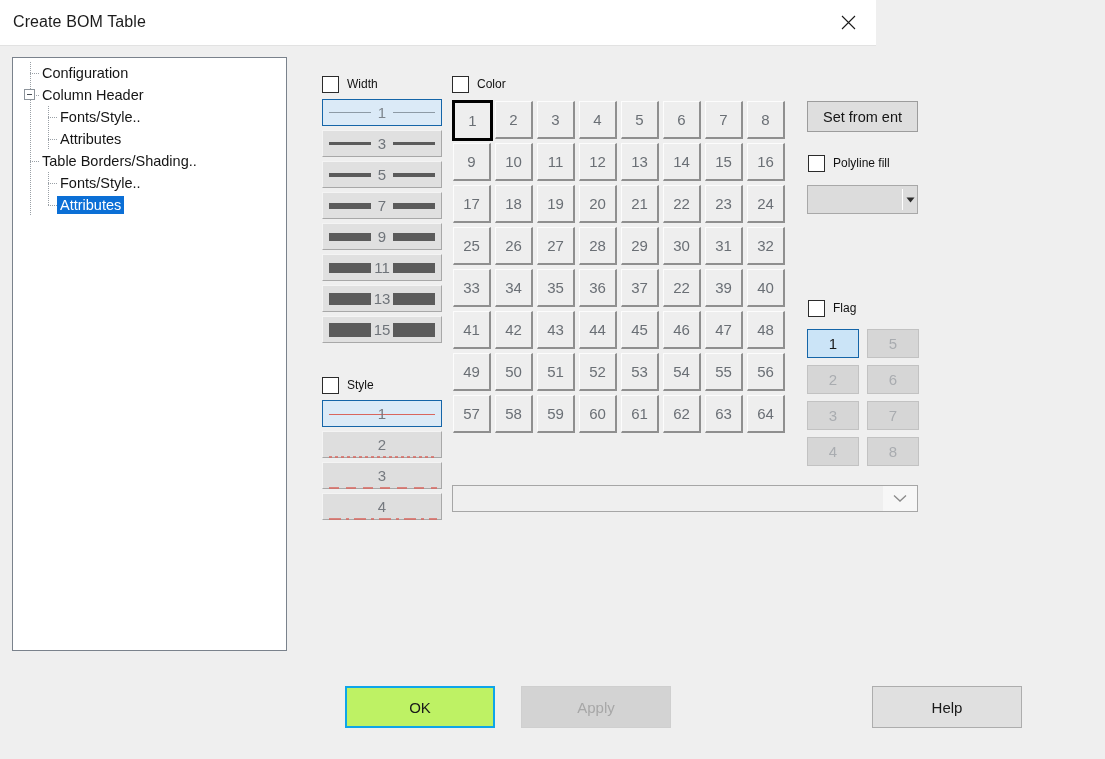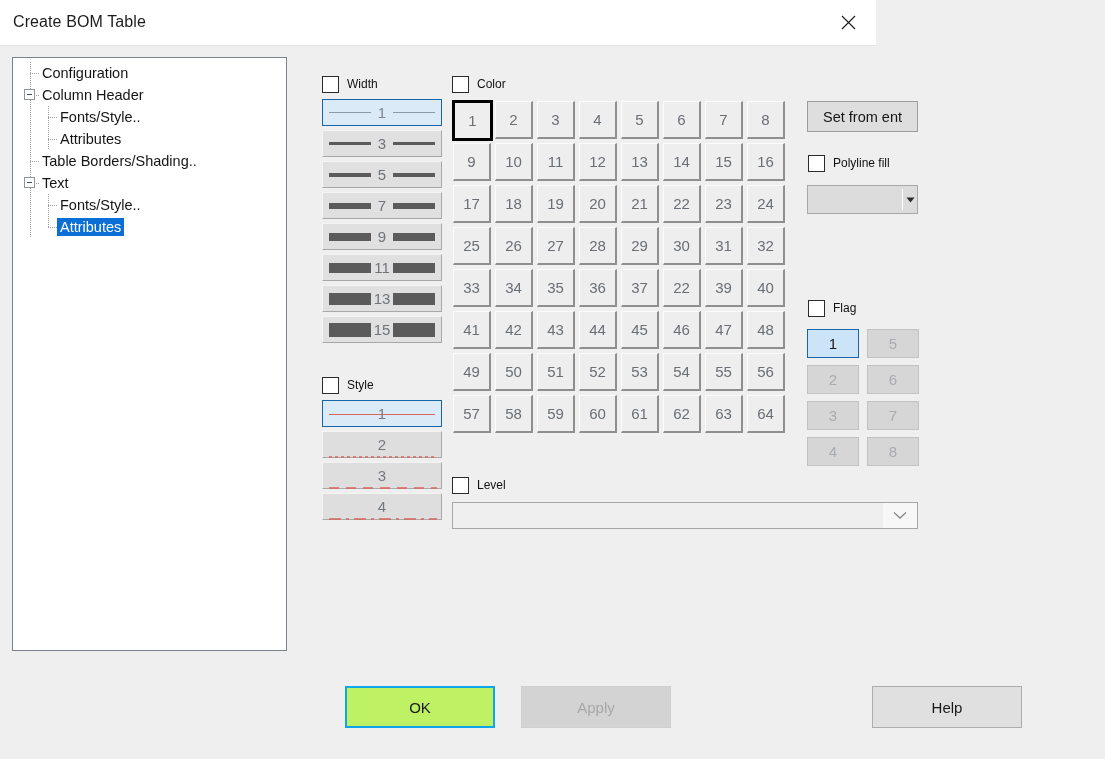--- a/index.html
+++ b/index.html
@@ -370,28 +370,20 @@
           <div class="dot-h"></div>
         </div>
         <span class="label">Attributes</span>
       </div>
       <div class="tree-row" style="padding-left: 8px;">
         <div class="tw">
           <div class="dot-v"></div>
           <div class="dot-h"></div>
         </div>
         <span class="label">Table Borders/Shading..</span>
-      </div>
-      <div class="tree-row" style="padding-left: 8px;">
-        <div class="tw">
-          <div class="dot-v"></div>
-          <div class="dot-h"></div>
-          <div class="expander"></div>
-        </div>
-        <span class="label">Text</span>
       </div>
       <div class="tree-row" style="padding-left: 8px;">
         <div class="indent">
           <div class="dot-v"></div>
         </div>
         <div class="tw">
           <div class="dot-v"></div>
           <div class="dot-h"></div>
         </div>
         <span class="label">Fonts/Style..</span>
@@ -684,24 +676,20 @@
       <div class="cell">
         <div class="box">63</div>
       </div>
       <div class="cell">
         <div class="box">64</div>
       </div>
     </div>
 </div>
 
 <div class="level-group">
-  <div class="chk-row">
-    <span class="checkbox"></span>
-    <span class="chk-label">Level</span>
-  </div>
   <div class="level-combo">
     <div class="field"></div>
     <div class="arrow-box">
       <svg width="14" height="9" viewBox="0 0 14 9">
         <path d="M1 1.5 L7 7 L13 1.5" stroke="#8a8a8a" stroke-width="1.3" fill="none"></path>
       </svg>
     </div>
   </div>
 </div>
 

